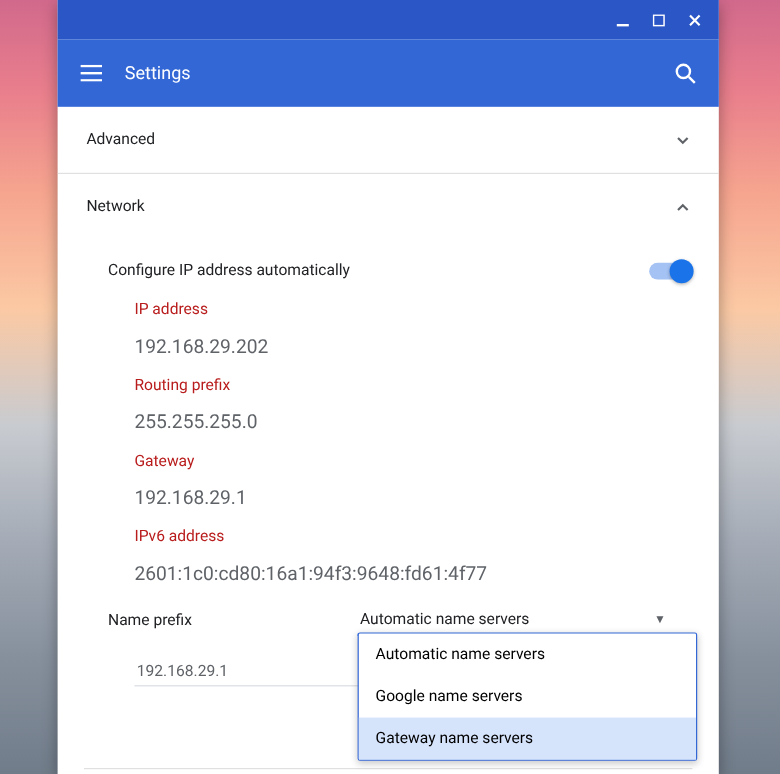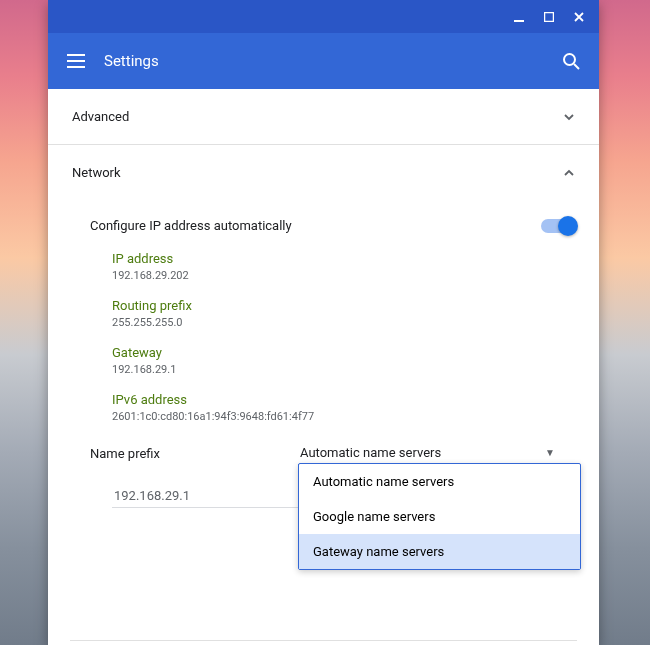--- a/index.html
+++ b/index.html
@@ -50,22 +50,22 @@
   .toggle-label { font-size:13px; color:#202124; }
   .switch {
     width: 34px; height: 14px; background:#a4c2f4; border-radius: 14px; position:relative;
   }
   .switch::after {
     content:""; position:absolute; right:-3px; top:-3px;
     width:20px; height:20px; border-radius:50%;
     background:#1a73e8; box-shadow:0 1px 3px rgba(0,0,0,.3);
   }
   .kv { padding: 12px 0 4px 40px; }
-  .kv .k { font-size:13px; color:#4d7c0f; }
-  .kv .v { font-size:11px; color:#5f6368; margin-top:3px; }
+  .kv .k { font-size:13px; color:#b91c1c; }
+  .kv .v { font-size:16px; color:#5f6368; margin-top:13px; }
   .ns-row { display:flex; align-items:center; padding: 14px 0 0 18px; gap: 8px;}
   .ns-label { font-size:13px; color:#202124; width: 200px;}
   .select-wrap { flex:1; position:relative; }
   .select-display {
     border-bottom: 2px solid #1a73e8;
     font-size:13px; color:#202124; padding: 4px 20px 4px 2px;
     cursor:pointer; display:flex; justify-content:space-between; align-items:center;
   }
   .select-display .tri { color:#5f6368; font-size:10px; }
   .dropdown {

